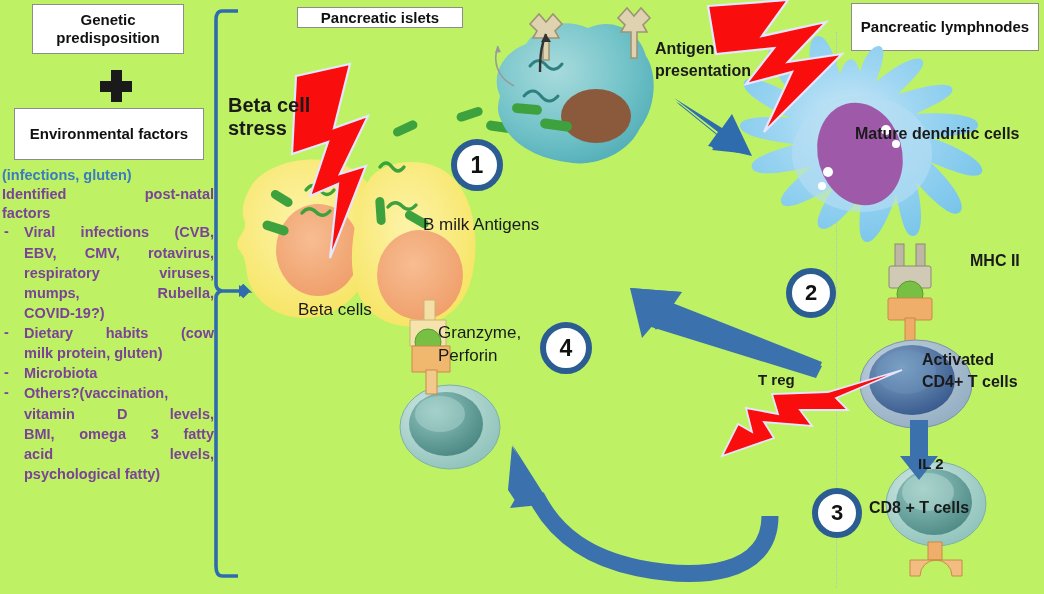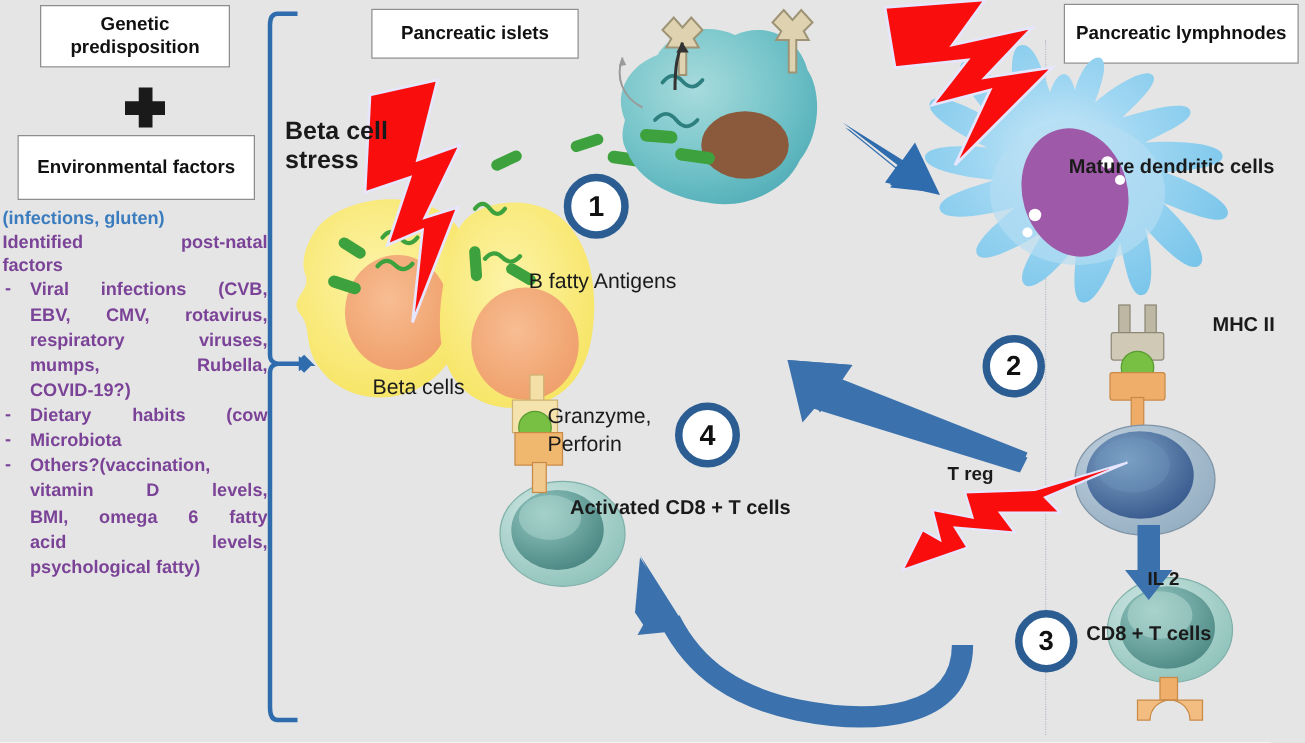--- a/index.html
+++ b/index.html
@@ -1,18 +1,18 @@
 <!DOCTYPE html>
 <html><head>
 <meta charset="utf-8">
 <title>Type 1 Diabetes Pathogenesis Diagram</title>
 <style>
   html,body{margin:0;padding:0;background:#ffffff;}
   body{font-family:"Liberation Sans",sans-serif;}
-  #stage{position:relative;width:1044px;height:594px;background:#e5e5e5;overflow:hidden;}
+  #stage{position:relative;width:1044px;height:594px;background:#bef264;overflow:hidden;}
 
   
   .abs{position:absolute;}
   .lbl{position:absolute;color:#1a1a1a;font-weight:bold;line-height:1.15;white-space:pre-line;}
   .lbl-plain{position:absolute;color:#1a1a1a;font-weight:normal;line-height:1.2;white-space:pre-line;}
 
   
   .titlebox{position:absolute;border:1.5px solid #8d8d8d;background:#fff;
             display:flex;align-items:center;justify-content:center;text-align:center;
             font-weight:bold;color:#111;line-height:1.2;box-sizing:border-box;}
@@ -85,53 +85,56 @@
           <span>mumps, Rubella,</span>
         </li>
         <li style="padding-left:22px;text-align-last:left;">
           <span>COVID-19?)</span>
         </li>
 
         <li>
           <span class="dash">-</span>
           <span>Dietary habits (cow</span>
         </li>
+        <li style="padding-left:22px;text-align-last:left;">
+          <span>milk protein, gluten)</span>
+        </li>
 
         <li style="text-align-last:left;">
           <span class="dash">-</span>
           <span>Microbiota</span>
         </li>
 
         <li style="text-align-last:left;">
           <span class="dash">-</span>
           <span>Others?(vaccination,</span>
         </li>
         <li style="padding-left:22px;">
           <span>vitamin D levels,</span>
         </li>
         <li style="padding-left:22px;">
-          <span>BMI, omega 6 fatty</span>
+          <span>BMI, omega 3 fatty</span>
         </li>
         <li style="padding-left:22px;">
           <span>acid levels,</span>
         </li>
         <li style="padding-left:22px;text-align-last:left;">
           <span>psychological fatty)</span>
         </li>
       </ul>
     </div>
   </div>
 
   <svg class="bracket" style="left:212px;top:6px;" width="48" height="580" viewBox="0 0 48 580">
     <path d="M26,5 L10,5 Q4,5 4,14 L4,278 Q4,284 10,285 L36,285 L30,279 M36,285 L30,291
              M10,285 Q4,286 4,292 L4,560 Q4,570 10,570 L26,570" fill="none" stroke="#2f6cae" stroke-width="3.6" stroke-linecap="butt" stroke-linejoin="miter"></path>
     <polygon points="36,285 27,279 27,291" fill="#2f6cae"></polygon>
   </svg>
 
-  <div class="titlebox" style="left:297px;top:7px;width:166px;height:40px;font-size:15px;">Pancreatic islets</div>
+  <div class="titlebox" style="left:297px;top:7px;width:166px;height:21px;font-size:15px;">Pancreatic islets</div>
 
   <div class="titlebox" style="left:851px;top:3px;width:188px;height:48px;font-size:15px;">Pancreatic
 lymphnodes</div>
 
   <div class="vdots" style="left:836px;top:32px;height:556px;"></div>
 
   <svg class="abs" style="left:228px;top:135px;" width="290" height="230" viewBox="0 0 290 230">
     <defs>
       <radialGradient id="betaFill" cx="45%" cy="40%" r="70%">
         <stop offset="0%" stop-color="#fdf3a8"></stop>
@@ -349,33 +352,36 @@
 
   <div class="numcircle nosel" style="left:812px;top:488px;width:50px;height:50px;font-size:22px;">3</div>
 
   <div class="numcircle nosel" style="left:540px;top:322px;width:52px;height:52px;font-size:23px;">4</div>
 
   <div class="lbl" style="left:228px;top:94px;font-size:20px;">Beta cell
 stress</div>
 
   <div class="lbl-plain" style="left:298px;top:300px;font-size:17px;">Beta cells</div>
 
-  <div class="lbl-plain" style="left:423px;top:215px;font-size:17px;">B fatty Antigens</div>
-
-
+  <div class="lbl-plain" style="left:423px;top:215px;font-size:17px;">B milk Antigens</div>
+
+
+  <div class="lbl" style="left:655px;top:38px;font-size:16px;line-height:1.4;">Antigen
+presentation</div>
 
   <div class="lbl" style="left:855px;top:125px;font-size:16px;">Mature dendritic cells</div>
 
   <div class="lbl" style="left:938px;top:252px;font-size:16px;margin-left:32px;">MHC II</div>
 
+  <div class="lbl" style="left:922px;top:349px;font-size:16px;line-height:1.35;">Activated
+CD4+ T cells</div>
 
   <div class="lbl" style="left:872px;top:455px;font-size:15px;margin-left:46px;">IL 2</div>
 
   <div class="lbl" style="left:869px;top:499px;font-size:16px;">CD8 + T cells</div>
 
   <div class="lbl" style="left:758px;top:371px;font-size:15px;">T reg</div>
 
   <div class="lbl-plain" style="left:438px;top:322px;font-size:17px;line-height:1.35;">Granzyme,
 Perforin</div>
 
-  <div class="lbl" style="left:456px;top:398px;font-size:16px;">Activated CD8 + T cells</div>
 
 </div>
 
 </body></html>

